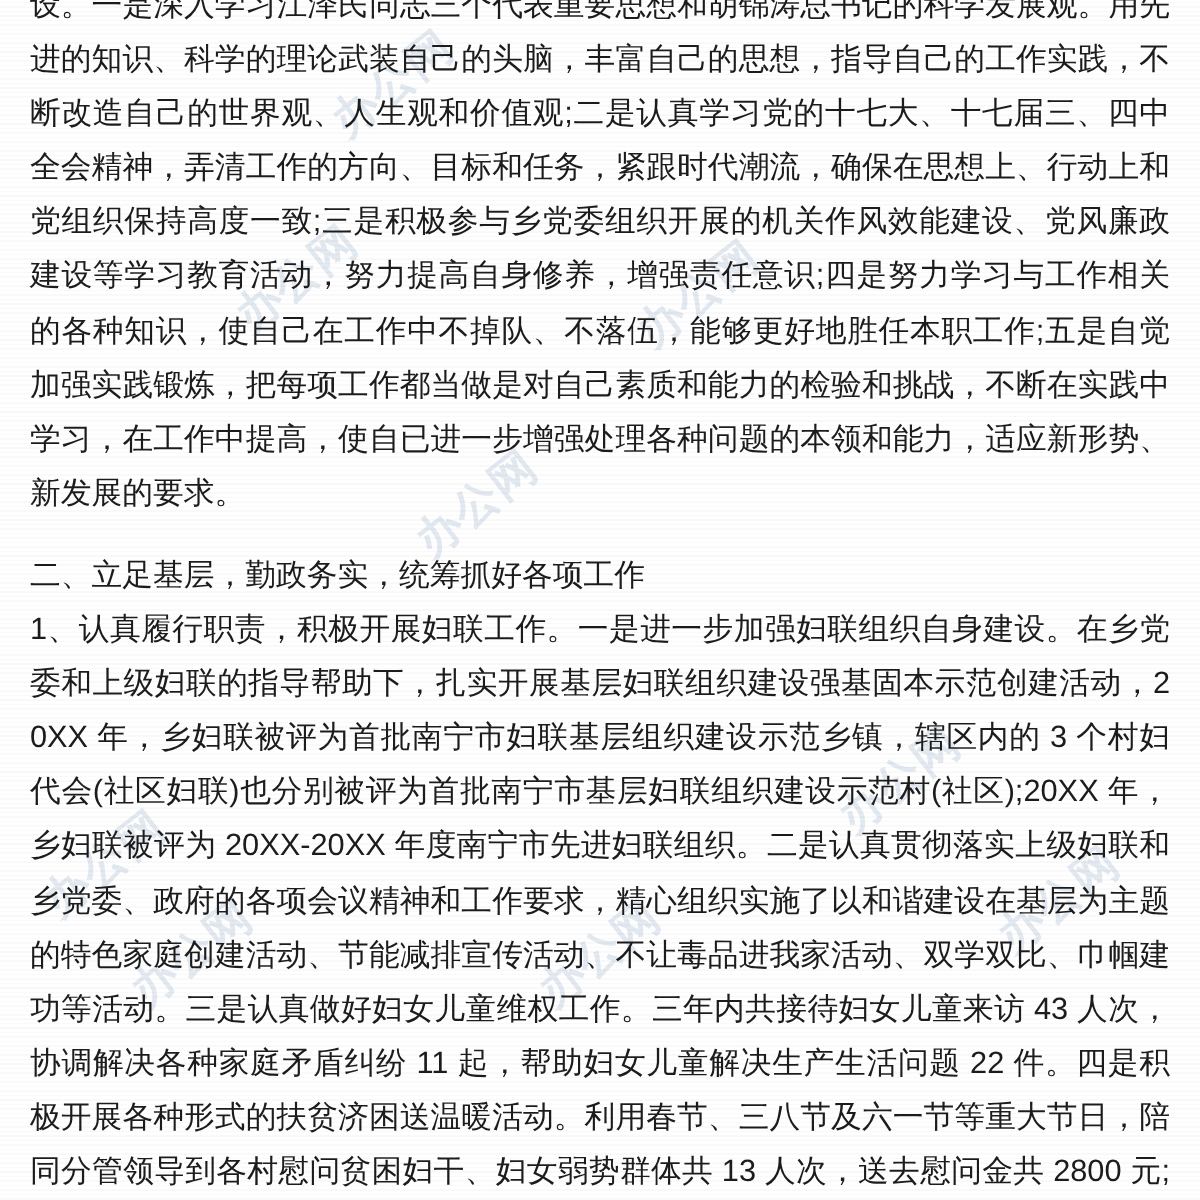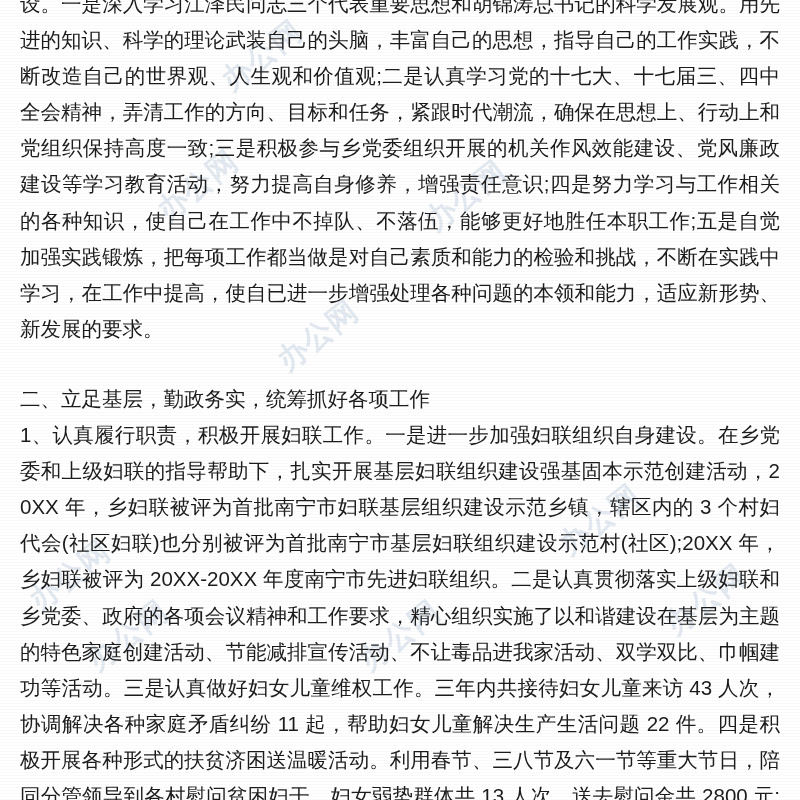--- a/index.html
+++ b/index.html
@@ -61,21 +61,21 @@
     color: #1c1c1c;
     text-align: justify;
     text-justify: inter-character;
     text-align-last: left;
     word-break: break-all;
     font-family: "Liberation Sans", "DejaVu Sans", sans-serif;
     -webkit-font-smoothing: none;
   }
   .para + .para { margin-top: 0; }
 
-  .para.spacer-before { margin-top: 34px; }
+  .para.spacer-before { margin-top: 19px; }
 
   
   #grain {
     position: absolute;
     inset: 0;
     z-index: 3;
     pointer-events: none;
     opacity: 0.025;
     background:
       repeating-linear-gradient(0deg, #000 0px, #000 1px, transparent 1px, transparent 3px);

